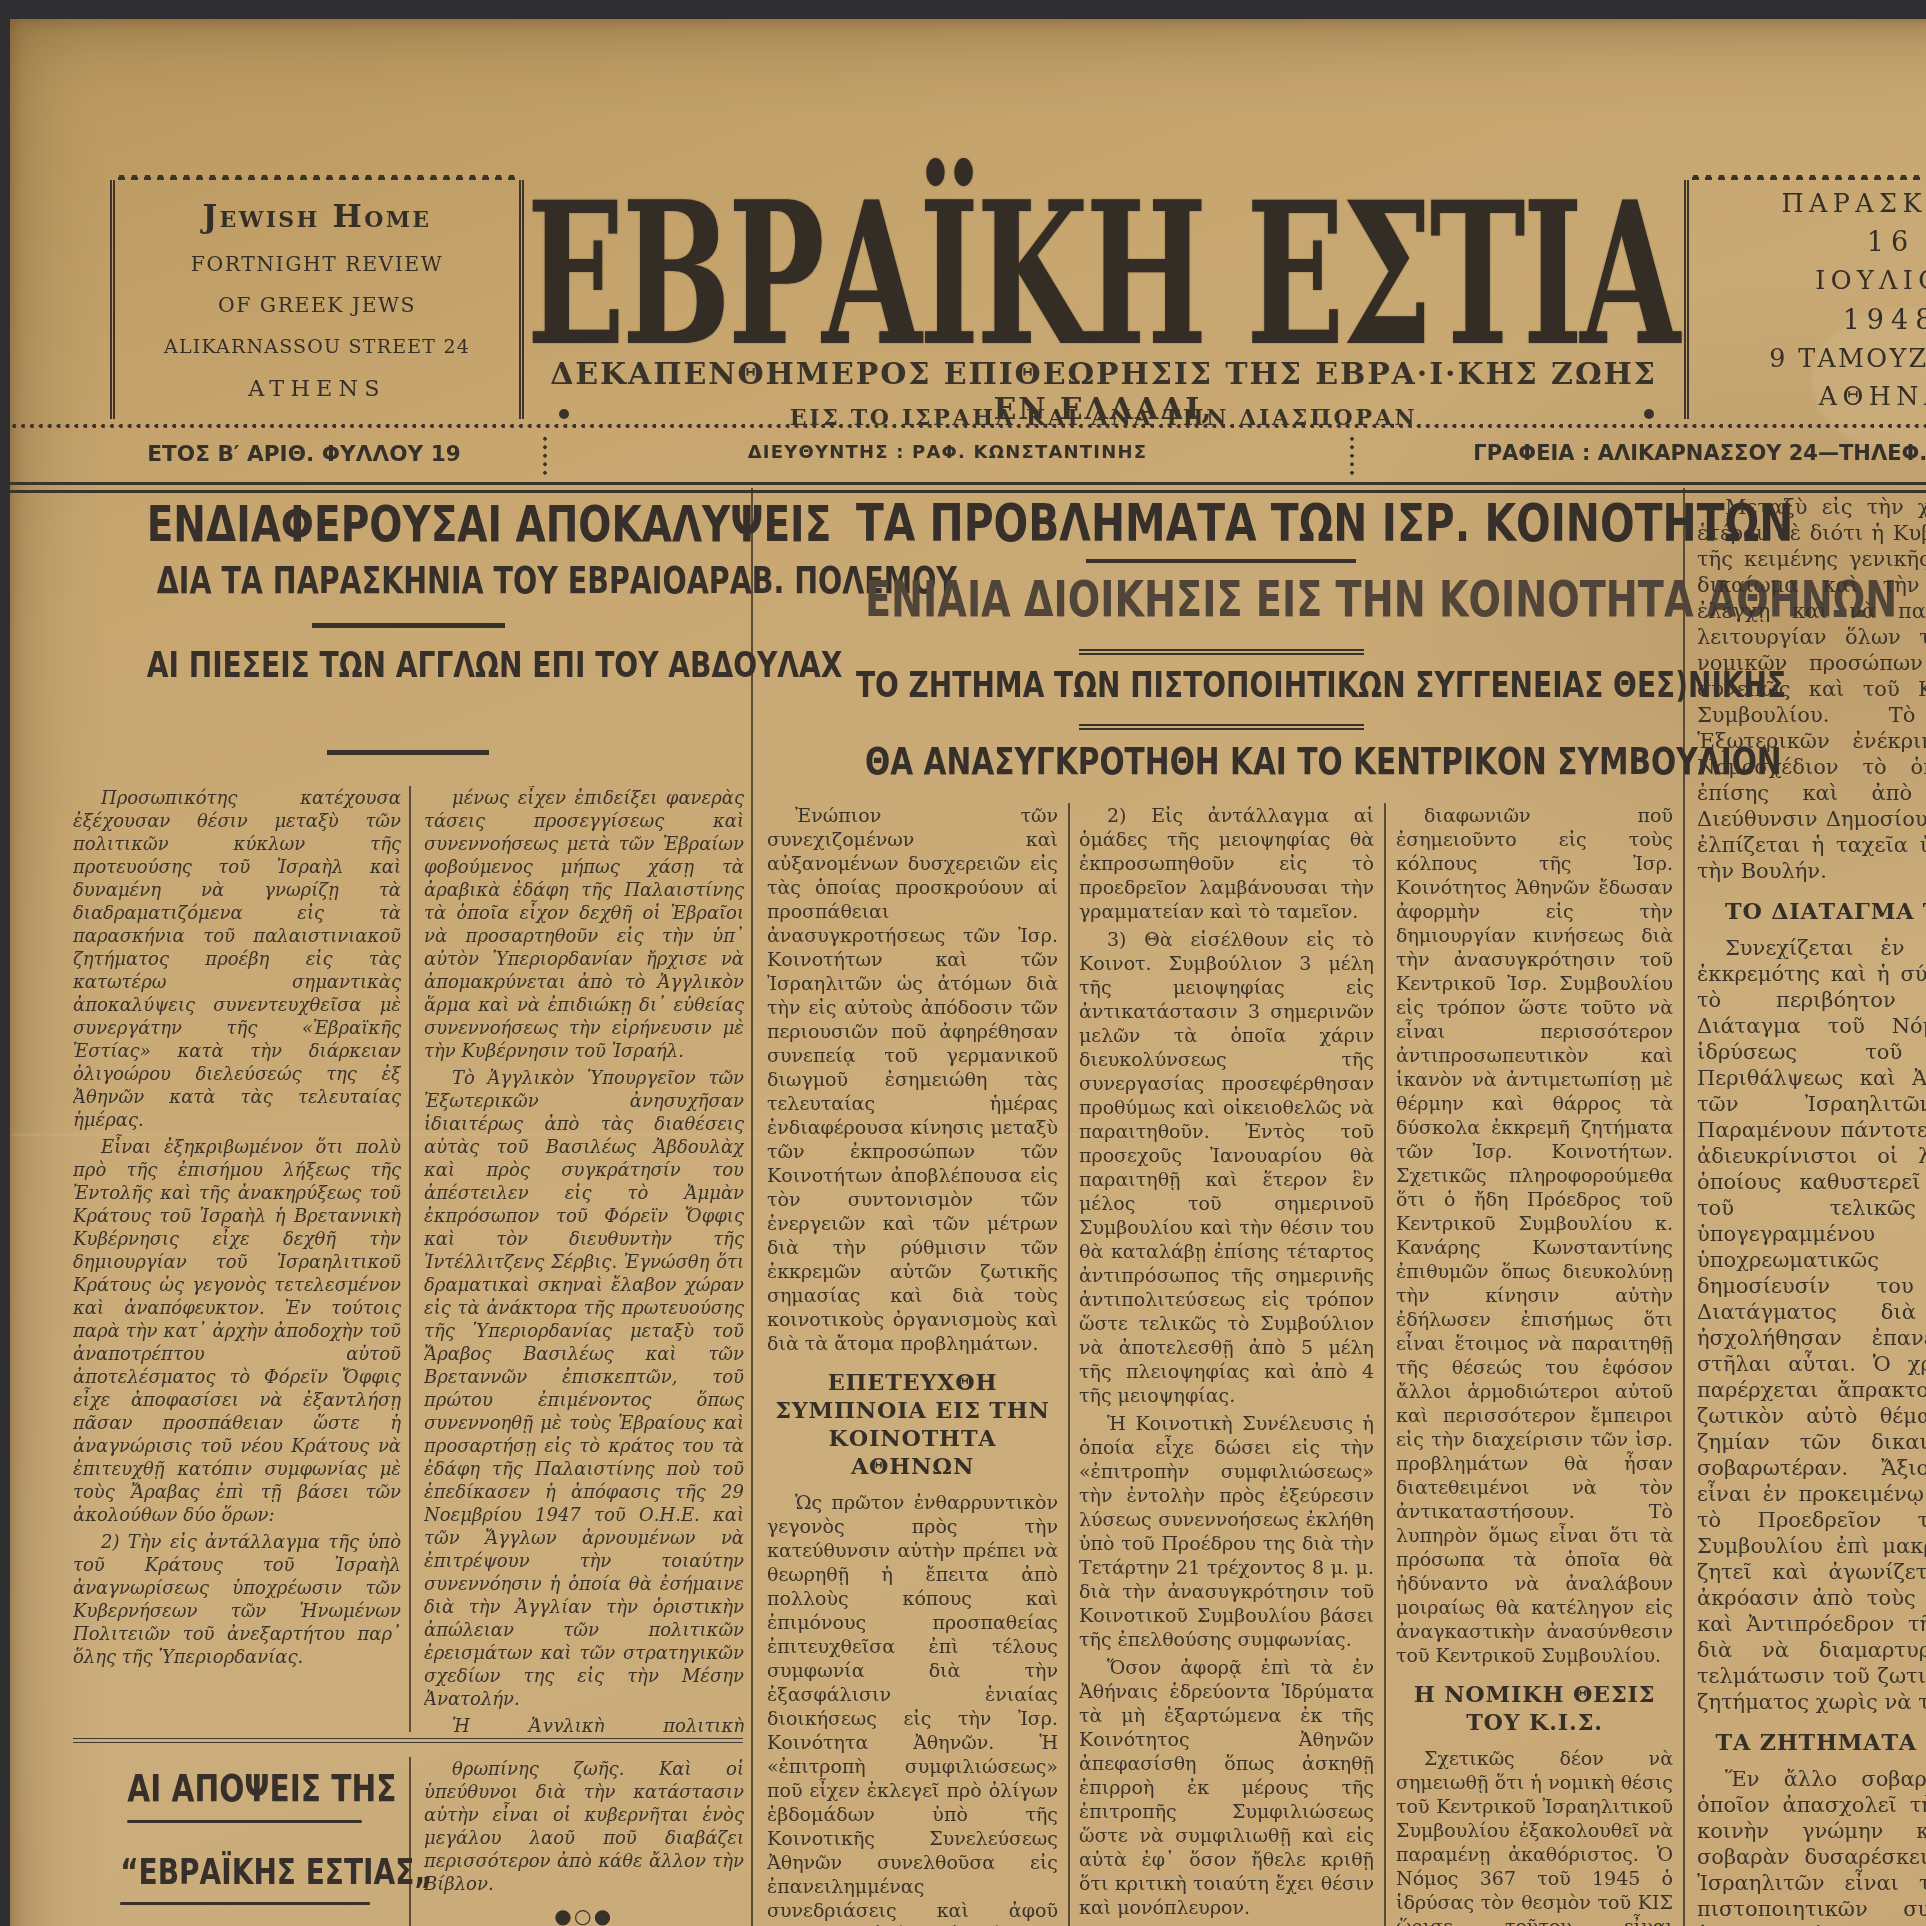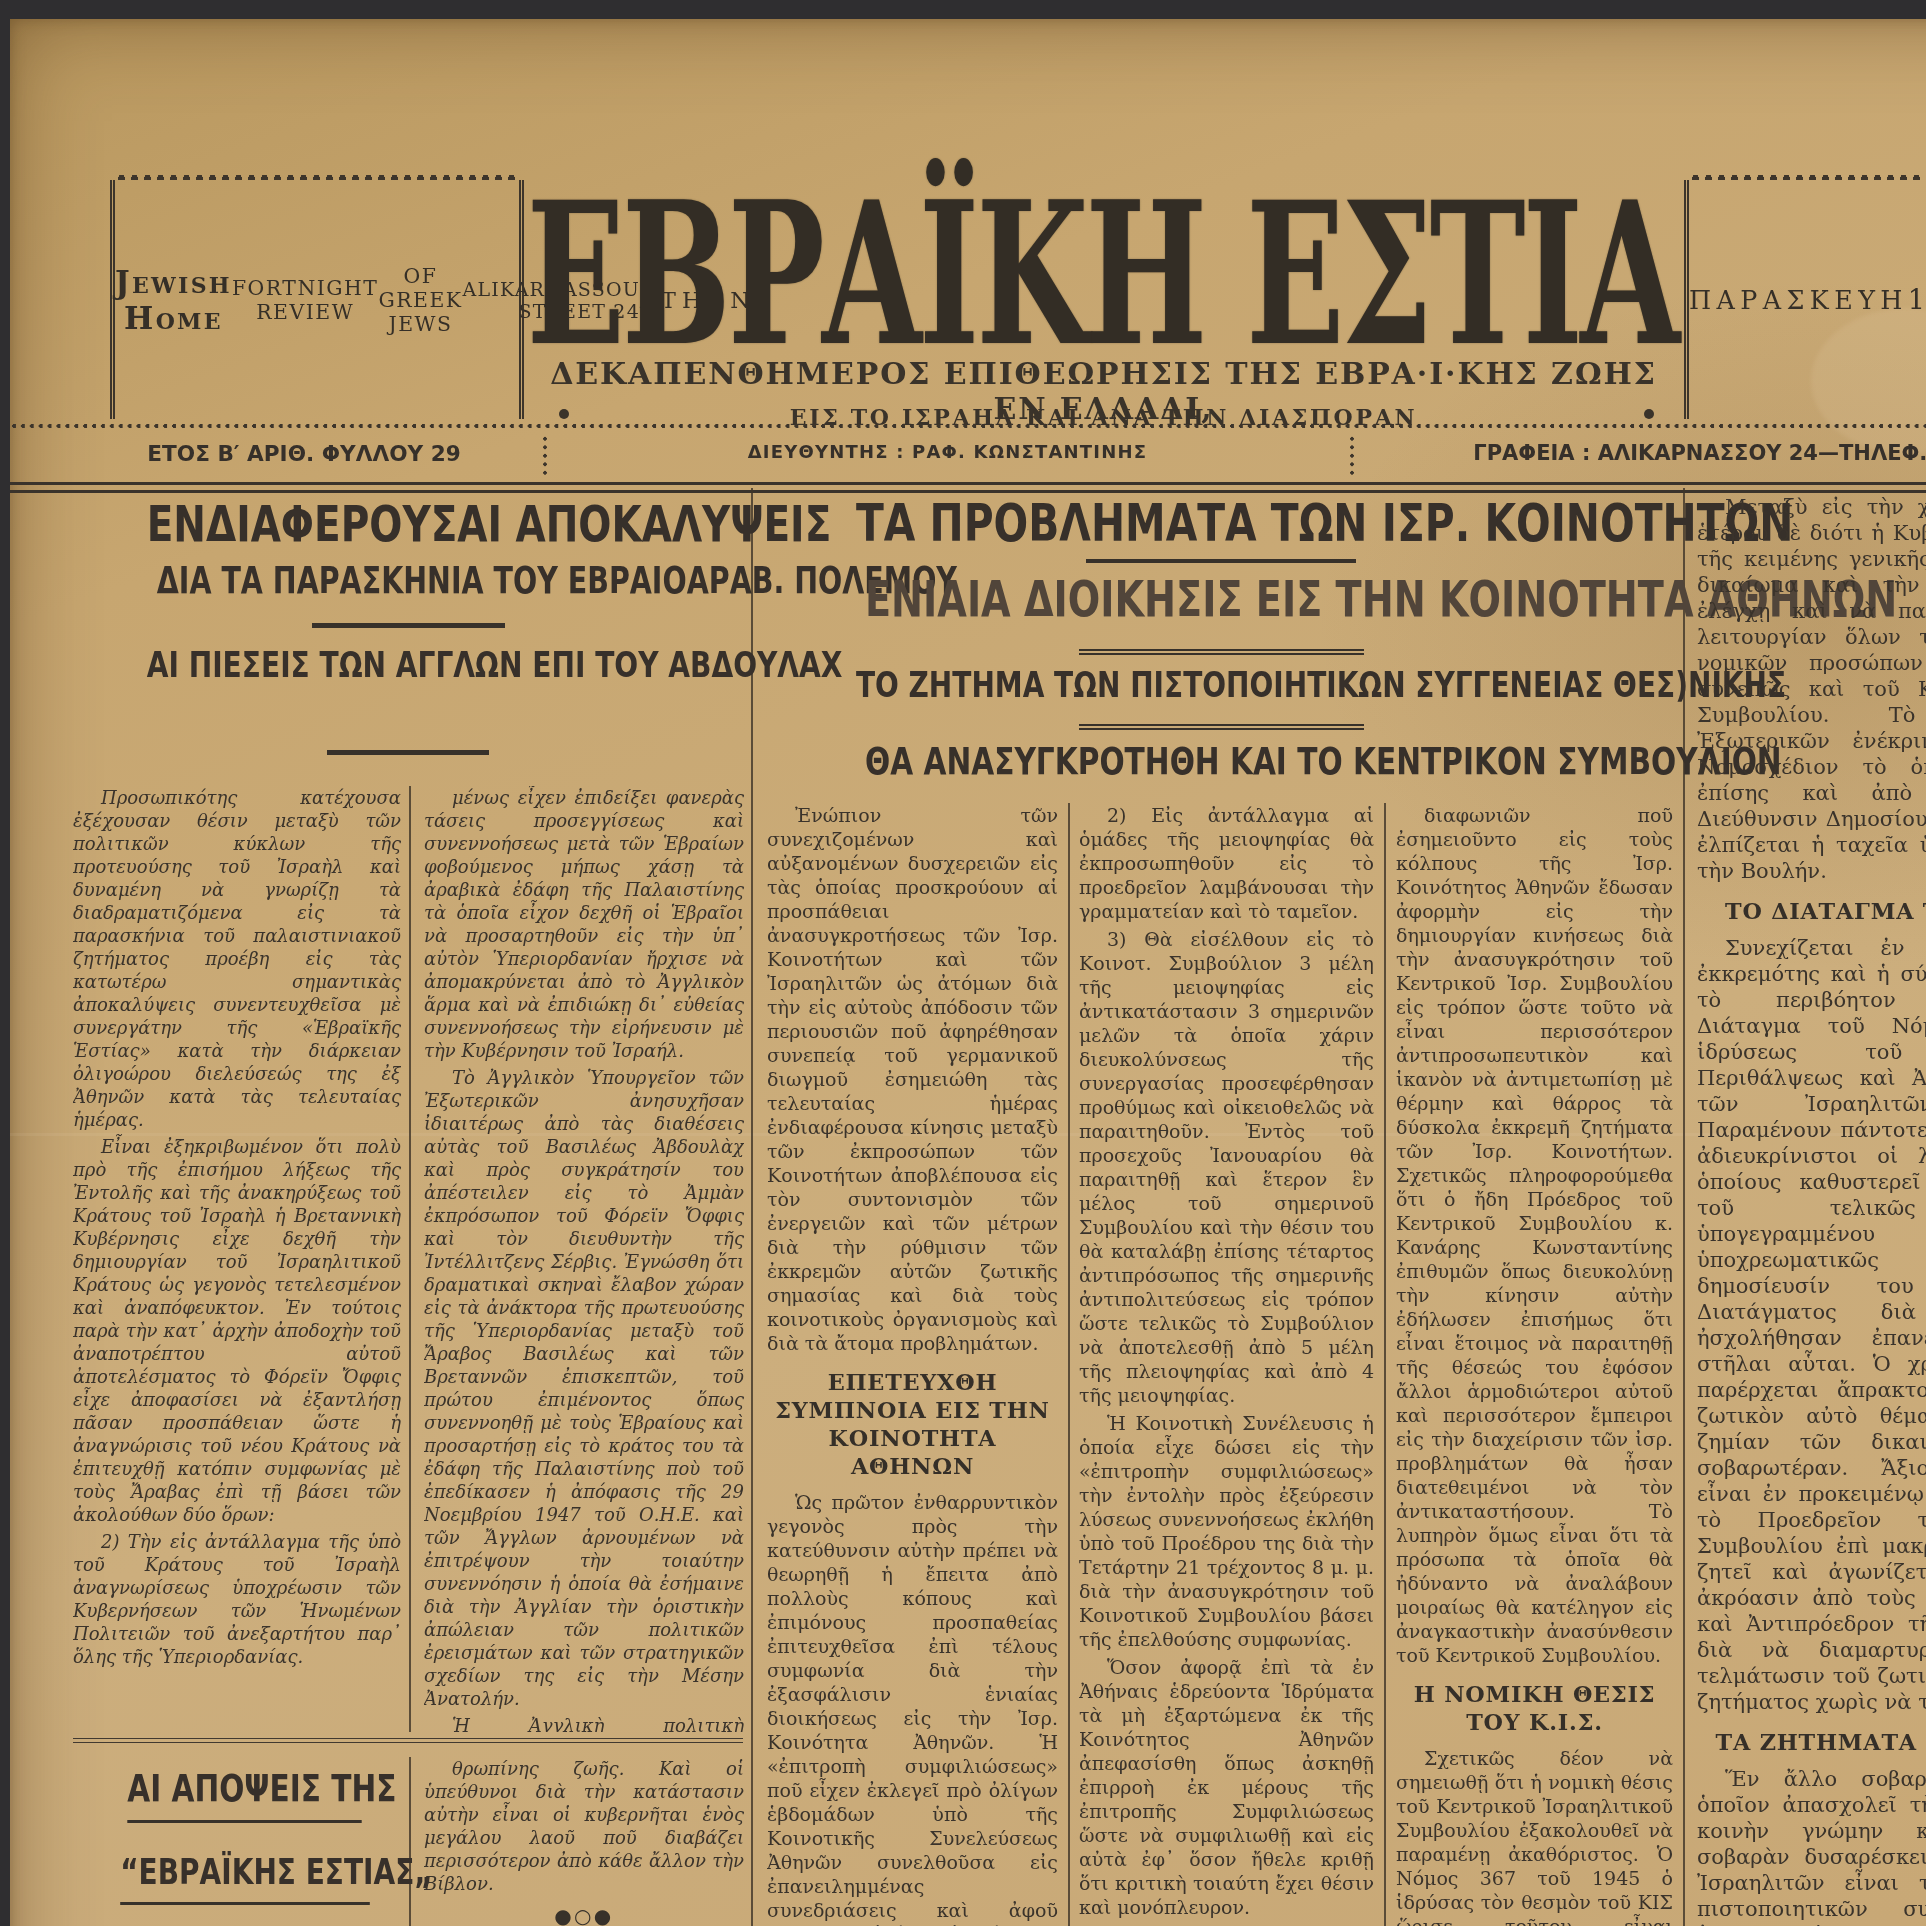--- a/index.html
+++ b/index.html
@@ -17,21 +17,21 @@
       radial-gradient(ellipse 1002px 693px at 18% 88%, rgba(226,205,165,.25), transparent 60%),
       radial-gradient(ellipse 847px 578px at 85% 20%, rgba(120,85,40,.18), transparent 60%),
       linear-gradient(160deg,#b9985f 0%,#c7a670 16%,#ccae7d 42%,#c8a876 68%,#bfa06c 100%);
     box-shadow: inset 0 0 85px rgba(80,52,18,.45), inset 0 0 15.4px rgba(70,45,15,.35);
   }
   .crease-h{left:9.6px;width:2132px;height:2.7px;background:rgba(255,244,220,.14);}
   .stain{border-radius:50%;filter:blur(2.3px);}
   
   .hbox{
     border-left:5px double #3d352b;border-right:5px double #3d352b;
-    display:flex;flex-direction:row;align-items:center;justify-content:space-evenly;
+    display:flex;flex-direction:column;align-items:center;justify-content:space-evenly;
     text-align:center;color:#352f27;
   }
   .wavy{
     height:11.6px;width:100%;position:absolute;top:-11.6px;left:0;
     background:radial-gradient(circle 5px at 6.5px 10px,#3d352b 68%,transparent 70%);
     background-size:13px 11.6px;background-repeat:repeat-x;
   }
   .jh1{font-size:31px;font-weight:bold;font-variant:small-caps;letter-spacing:2.3px;}
   .jh2{font-size:20.4px;letter-spacing:1.5px;}
   .jh3{font-size:19px;letter-spacing:1.2px;text-align:right;}
@@ -110,21 +110,21 @@
   <div class="db1">ΠΑΡΑΣΚΕΥΗ</div>
   <div class="db2">16</div>
   <div class="db1">ΙΟΥΛΙΟΥ</div>
   <div class="db2">1948</div>
   <div class="db1" style="letter-spacing:2.3px">9 ΤΑΜΟΥΖ 5708</div>
   <div class="db1">ΑΘΗΝΑΙ</div>
 </div>
 
 <div class="abs dotted-h" style="left:9.6px;top:423px;width:2132px;"></div>
 
-<div class="abs" style="left:73px;top:441px;width:462px;text-align:center;font-family:'DejaVu Sans',sans-serif;font-weight:bold;font-size:21.6px;color:#36302a;">ΕΤΟΣ Β′ ΑΡΙΘ. ΦΥΛΛΟΥ 29</div>
+<div class="abs" style="left:73px;top:441px;width:462px;text-align:center;font-family:'DejaVu Sans',sans-serif;font-weight:bold;font-size:21.6px;color:#36302a;">ΕΤΟΣ Β′ ΑΡΙΘ. ΦΥΛΛΟΥ 19</div>
 <div class="abs" style="left:570px;top:441px;width:755px;text-align:center;font-family:'DejaVu Sans',sans-serif;font-weight:bold;font-size:18px;color:#36302a;letter-spacing:1.2px;">ΔΙΕΥΘΥΝΤΗΣ :  ΡΑΦ. ΚΩΝΣΤΑΝΤΙΝΗΣ</div>
 <div class="abs" style="left:1371px;top:441px;width:747px;text-align:center;font-family:'DejaVu Sans',sans-serif;font-weight:bold;font-size:21px;color:#36302a;">ΓΡΑΦΕΙΑ : ΑΛΙΚΑΡΝΑΣΣΟΥ 24—ΤΗΛΕΦ. 54,692</div>
 <div class="abs dotted-v" style="left:542px;top:435px;height:43px;"></div>
 <div class="abs dotted-v" style="left:1349px;top:435px;height:43px;"></div>
 <div class="abs dblrule" style="left:9.6px;top:482px;width:2132px;"></div>
 
 <div class="abs vrule" style="left:409px;top:786px;height:946px;"></div>
 <div class="abs vrule" style="left:409px;top:1757px;height:451px;"></div>
 <div class="abs vrule" style="left:751px;top:488px;height:2388px;"></div>
 <div class="abs vrule" style="left:1068px;top:803px;height:2067px;"></div>

